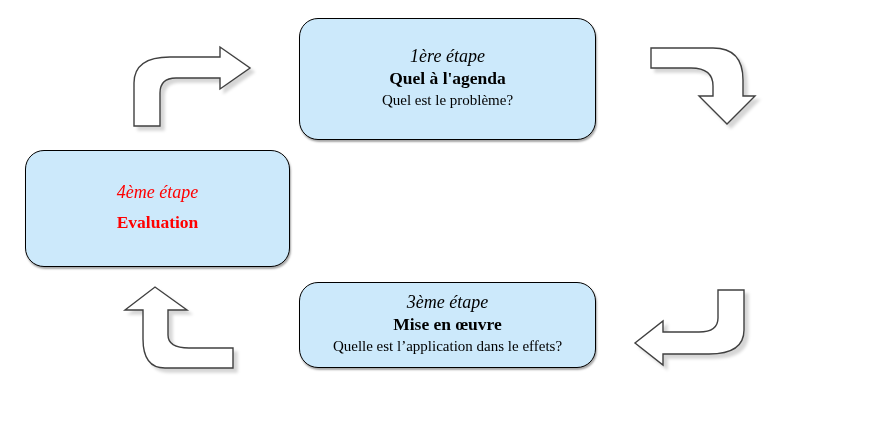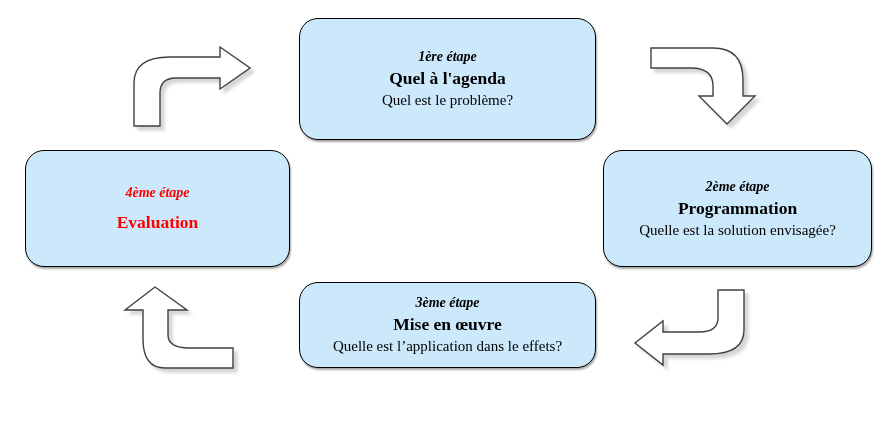--- a/index.html
+++ b/index.html
@@ -32,23 +32,22 @@
   .stage-box.highlight {
     color: var(--text-highlight, #ff0000);
     gap: 8px;
   }
   #box-1 { left: 299px; top: 18px;  width: 297px; height: 122px; }
   #box-2 { left: 603px; top: 150px; width: 269px; height: 117px; }
   #box-3 { left: 299px; top: 282px; width: 297px; height: 86px; }
   #box-4 { left: 25px;  top: 150px; width: 265px; height: 117px; }
   .step-label {
     font-style: italic;
-    font-size: 14px;
+    font-size: 18px;
     line-height: 19px;
-    font-weight: bold;
   }
   .stage-title {
     font-weight: bold;
     font-size: 17.5px;
     line-height: 24px;
   }
   .stage-question {
     font-size: 15px;
     line-height: 21px;
   }
@@ -81,25 +80,20 @@
 <body>
 
 <div id="canvas">
 
   <div class="stage-box" id="box-1">
     <div class="step-label">1ère étape</div>
     <div class="stage-title">Quel à l'agenda</div>
     <div class="stage-question">Quel est le problème?</div>
   </div>
 
-  <div class="stage-box" id="box-2">
-    <div class="step-label">2ème étape</div>
-    <div class="stage-title">Programmation</div>
-    <div class="stage-question">Quelle est la solution envisagée?</div>
-  </div>
 
   <div class="stage-box" id="box-3">
     <div class="step-label">3ème étape</div>
     <div class="stage-title">Mise en œuvre</div>
     <div class="stage-question">Quelle est l’application dans le effets?</div>
   </div>
 
   <div class="stage-box highlight" id="box-4">
     <div class="step-label">4ème étape</div>
     <div class="stage-title">Evaluation</div>

